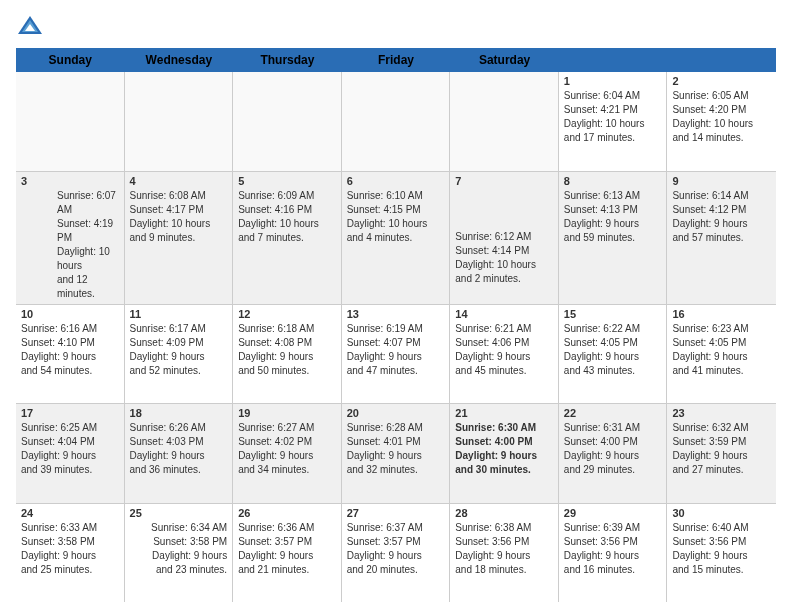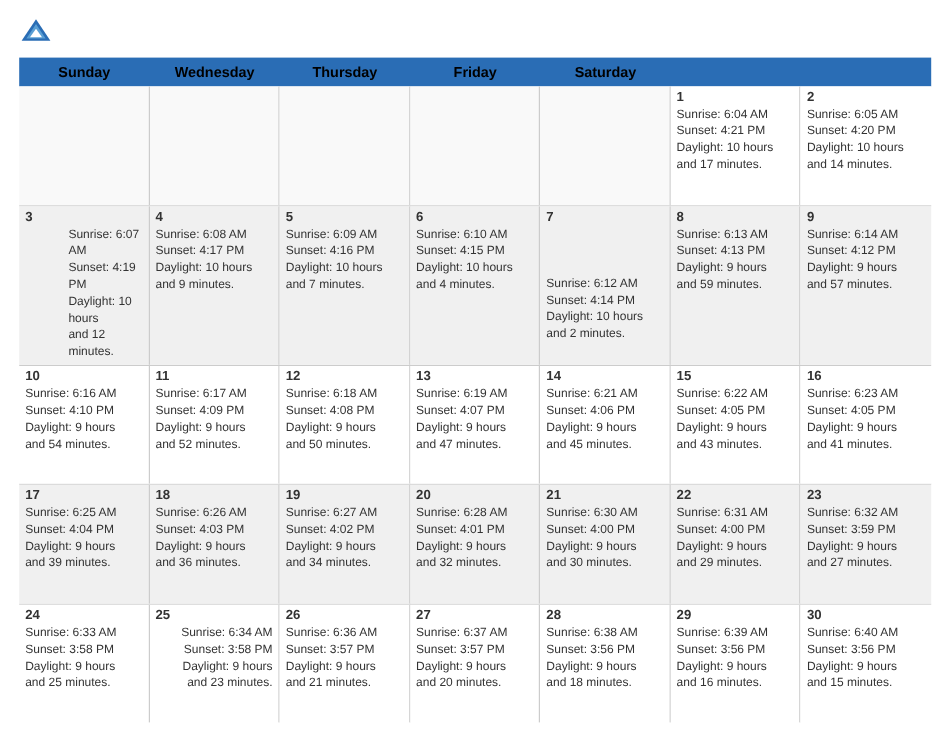--- a/index.html
+++ b/index.html
@@ -302,21 +302,21 @@
           </div>
           <div class="cal-cell shaded">
             <span class="day-num">20</span>
             <div class="cell-info" style="white-space: pre-line;">Sunrise: 6:28 AM
 Sunset: 4:01 PM
 Daylight: 9 hours
 and 32 minutes.</div>
           </div>
           <div class="cal-cell shaded">
             <span class="day-num">21</span>
-            <div class="cell-info" style="white-space: pre-line;">Sunrise: 6:30 AM
+            <div class="cell-info" style="white-space: pre-line; font-weight: bold;">Sunrise: 6:30 AM
 Sunset: 4:00 PM
 Daylight: 9 hours
 and 30 minutes.</div>
           </div>
           <div class="cal-cell shaded">
             <span class="day-num">22</span>
             <div class="cell-info" style="white-space: pre-line;">Sunrise: 6:31 AM
 Sunset: 4:00 PM
 Daylight: 9 hours
 and 29 minutes.</div>

